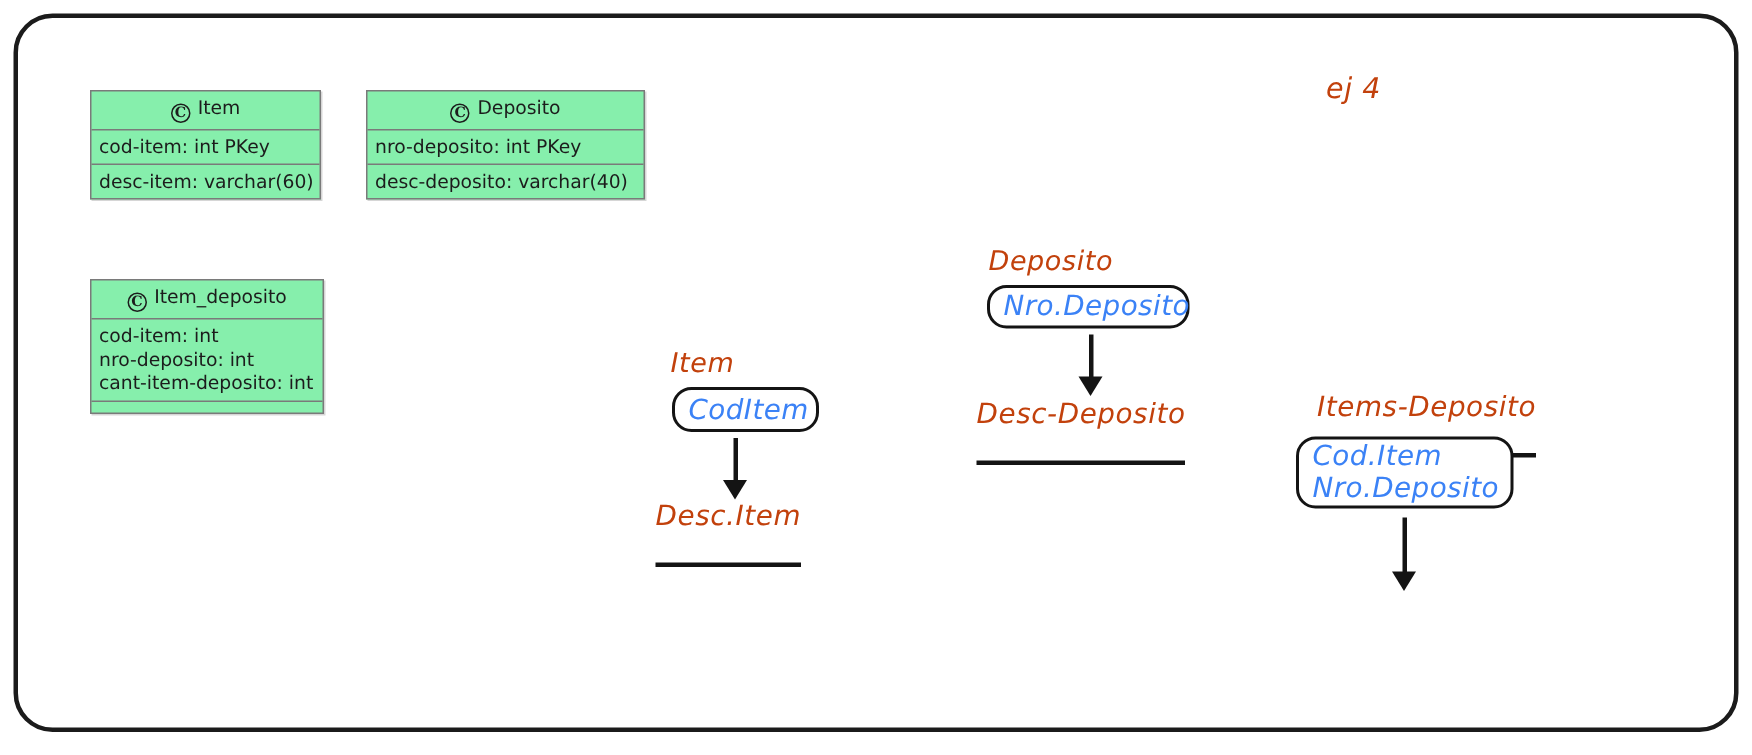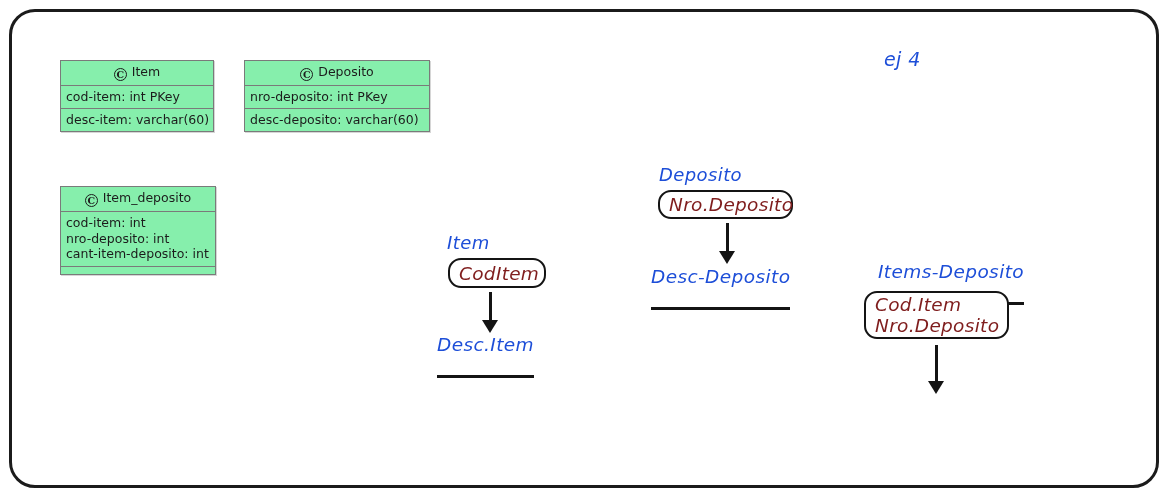--- a/index.html
+++ b/index.html
@@ -81,21 +81,21 @@
     vertical-align: -2px;
     margin-right: 5px;
     box-sizing: border-box;
   }
   .attr-line { display: block; }
 
   
   .hand {
     position: absolute;
     font-family: "DejaVu Sans", sans-serif;
-    color: #1d4ed8;
+    color: #c2410c;
     white-space: nowrap;
     font-style: italic;
     letter-spacing: 0.4px;
   }
   .hw-title {
     font-size: 18px;
   }
   .hw-note {
     font-size: 19px;
   }
@@ -117,21 +117,21 @@
     box-sizing: border-box;
     display: flex;
     flex-direction: column;
     justify-content: center;
     padding: 2px 9px;
   }
   .keybox .key-line {
     font-family: "DejaVu Sans", sans-serif;
     font-style: italic;
     font-size: 18.5px;
-    color: #7f1d1d;
+    color: #3b82f6;
     white-space: nowrap;
     line-height: 21px;
     letter-spacing: 0.3px;
   }
 
   
   .arrow {
     position: absolute;
     width: 22px;
   }
@@ -172,21 +172,21 @@
   </div>
 
   <div class="uml" style="left:244px; top:60px; width:186px;">
     <div class="uml-head">
       <span class="class-icon">C</span><span>Deposito</span>
     </div>
     <div class="uml-compartment">
       <span class="attr-line">nro-deposito: int PKey</span>
     </div>
     <div class="uml-compartment">
-      <span class="attr-line">desc-deposito: varchar(60)</span>
+      <span class="attr-line">desc-deposito: varchar(40)</span>
     </div>
   </div>
 
   <div class="uml" style="left:60px; top:186px; width:156px;">
     <div class="uml-head">
       <span class="class-icon">C</span><span>Item_deposito</span>
     </div>
     <div class="uml-compartment multi">
       <span class="attr-line">cod-item: int</span>
       <span class="attr-line">nro-deposito: int</span>

